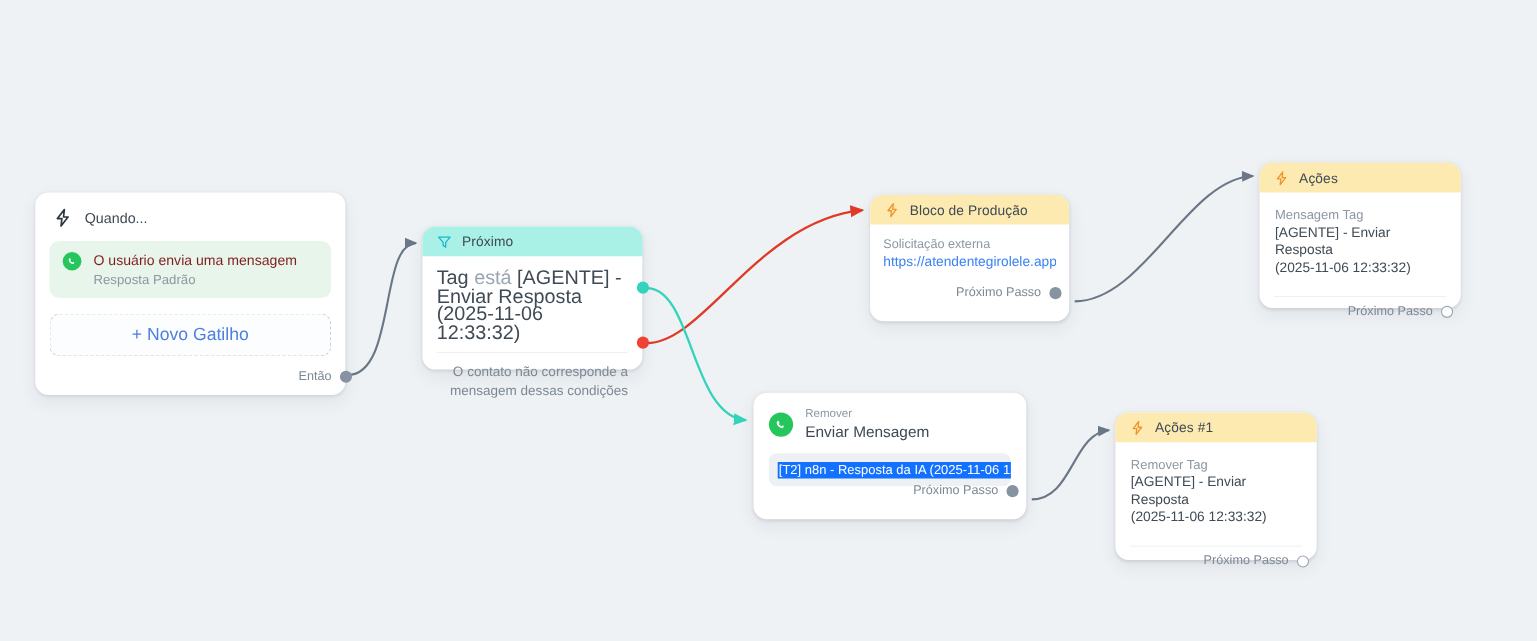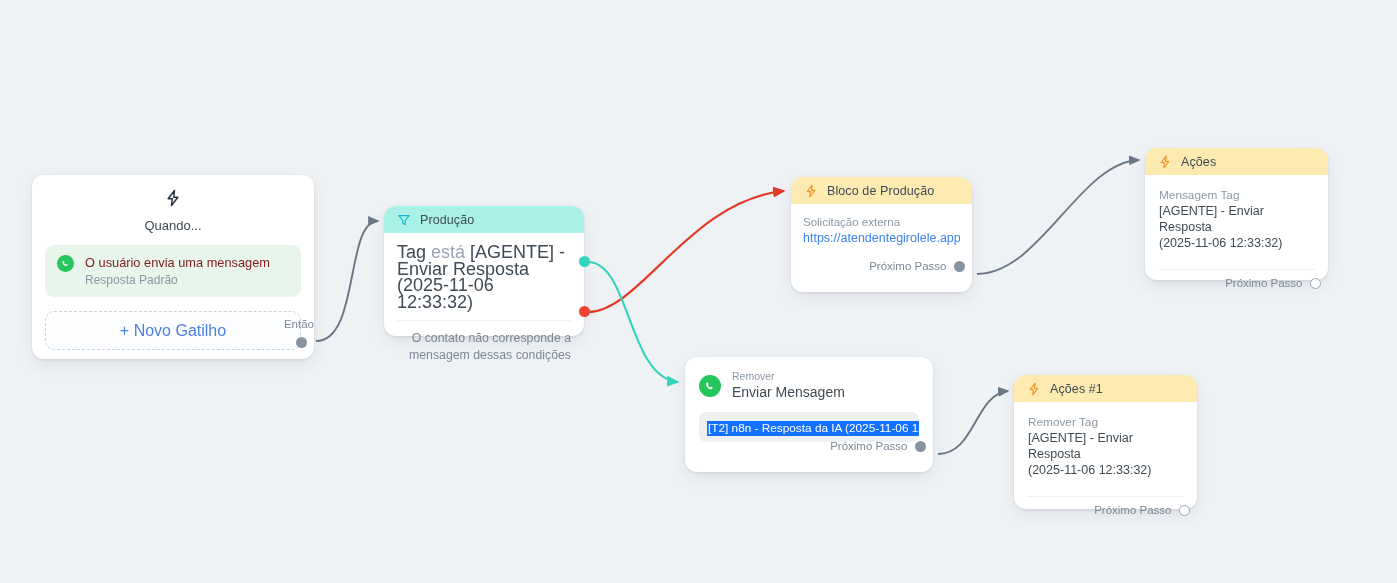--- a/index.html
+++ b/index.html
@@ -120,21 +120,20 @@
     left: 32px;
     top: 175px;
     width: 282px;
     height: 184px;
   }
   .trigger-head {
     display: flex;
     align-items: center;
     gap: 11px;
     padding: 14px 16px 0 16px;
-    flex-direction: column;
   }
   .trigger-head .t-title {
     font-size: 13px;
     color: #3f4a54;
   }
   .trigger-item {
     margin: 12px 13px 0 13px;
     background: #e7f5ea;
     border-radius: 9px;
     padding: 10px 12px;
@@ -167,21 +166,20 @@
   .trigger-footer {
     position: absolute;
     right: 0;
     bottom: 11px;
     display: flex;
     align-items: center;
     gap: 7px;
     font-size: 11.5px;
     color: #7d8895;
     padding-right: 0;
-    flex-direction: column;
   }
   .trigger-footer .handle { margin-right: -5.5px; }
 
   
   #node-condition {
     left: 384px;
     top: 206px;
     width: 200px;
     height: 130px;
   }
@@ -351,21 +349,21 @@
     </div>
   </div>
 
   <div class="node" id="node-condition">
     <div class="node-header hdr-teal">
       <span class="icon">
         <svg width="14" height="14" viewBox="0 0 24 24" fill="none" stroke="#17b6cf" stroke-width="2" stroke-linejoin="round" stroke-linecap="round">
           <path d="M3 4.5 H21 L14 12.5 V20 L10 17.5 V12.5 Z"></path>
         </svg>
       </span>
-      <span class="hdr-title">Produção</span>
+      <span class="hdr-title">Próximo</span>
     </div>
 
     <div class="cond-body">
       <div class="cond-true"><span>Tag </span><span class="muted">está </span><span>[AGENTE] - Enviar Resposta (2025-11-06 12:33:32)</span></div>
       <div class="cond-divider"></div>
       <div class="cond-false">O contato não corresponde a mensagem dessas condições</div>
     </div>
 
     <span class="handle-abs handle teal" style="right:-5.5px; top:50px;"></span>
     <span class="handle-abs handle red" style="right:-5.5px; top:100px;"></span>

